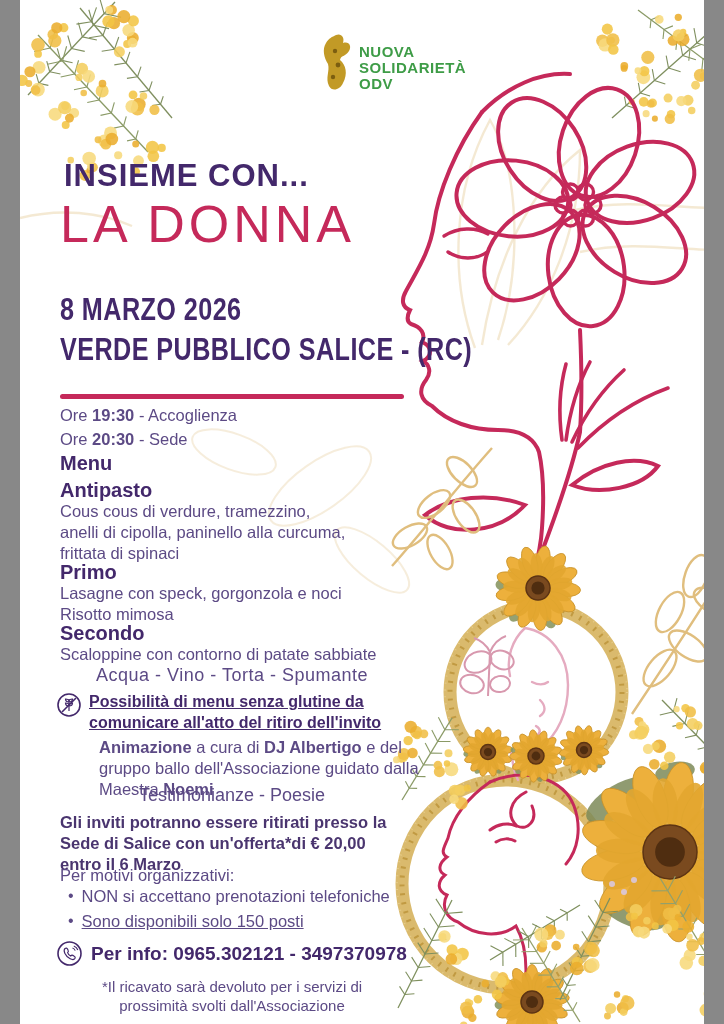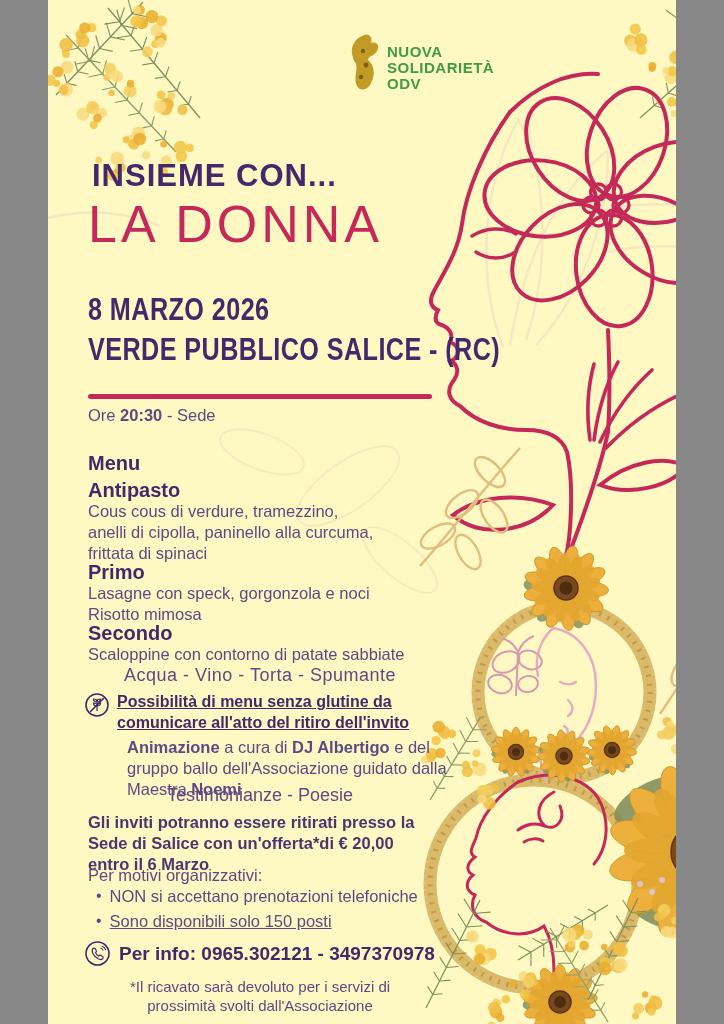--- a/index.html
+++ b/index.html
@@ -1,18 +1,18 @@
 <!DOCTYPE html>
 <html><head>
 <meta charset="utf-8">
 <style>
   html,body{margin:0;padding:0;background:#888;}
   .poster{
-    position:relative;width:628px;height:1024px;overflow:hidden;
-    background:#fef9c3;font-family:"Liberation Sans",sans-serif;
+    position:relative;width:684px;height:1024px;overflow:hidden;
+    background:#ffffff;font-family:"Liberation Sans",sans-serif;
     margin:0 auto;
   }
   .deco{position:absolute;left:0;top:0;pointer-events:none;}
   .abs{position:absolute;}
 
   
   .logo{left:300px;top:33px;display:flex;align-items:flex-start;gap:5px;}
   .logo-text{margin-top:11px;font-weight:bold;font-size:15px;line-height:16px;
     color:#3E9C47;letter-spacing:.5px;}
 
@@ -804,20 +804,21 @@
   <div class="abs kicker">INSIEME CON...</div>
 
   <div class="abs date-block">
     <div>8 MARZO 2026</div>
     <div>VERDE PUBBLICO SALICE - (RC)</div>
   </div>
 
   <div class="abs divider"></div>
 
   <div class="abs schedule">
+    <div><span>Ore </span><b>19:30</b><span> - Accoglienza</span></div>
     <div><span>Ore </span><b>20:30</b><span> - Sede</span></div>
   </div>
 
   <div class="abs menu-heading">Menu</div>
 
   <div class="abs course-label antipasto-label">Antipasto</div>
   <div class="abs course-desc antipasto-desc">Cous cous di verdure, tramezzino,
 anelli di cipolla, paninello alla curcuma,
 frittata di spinaci</div>
 

